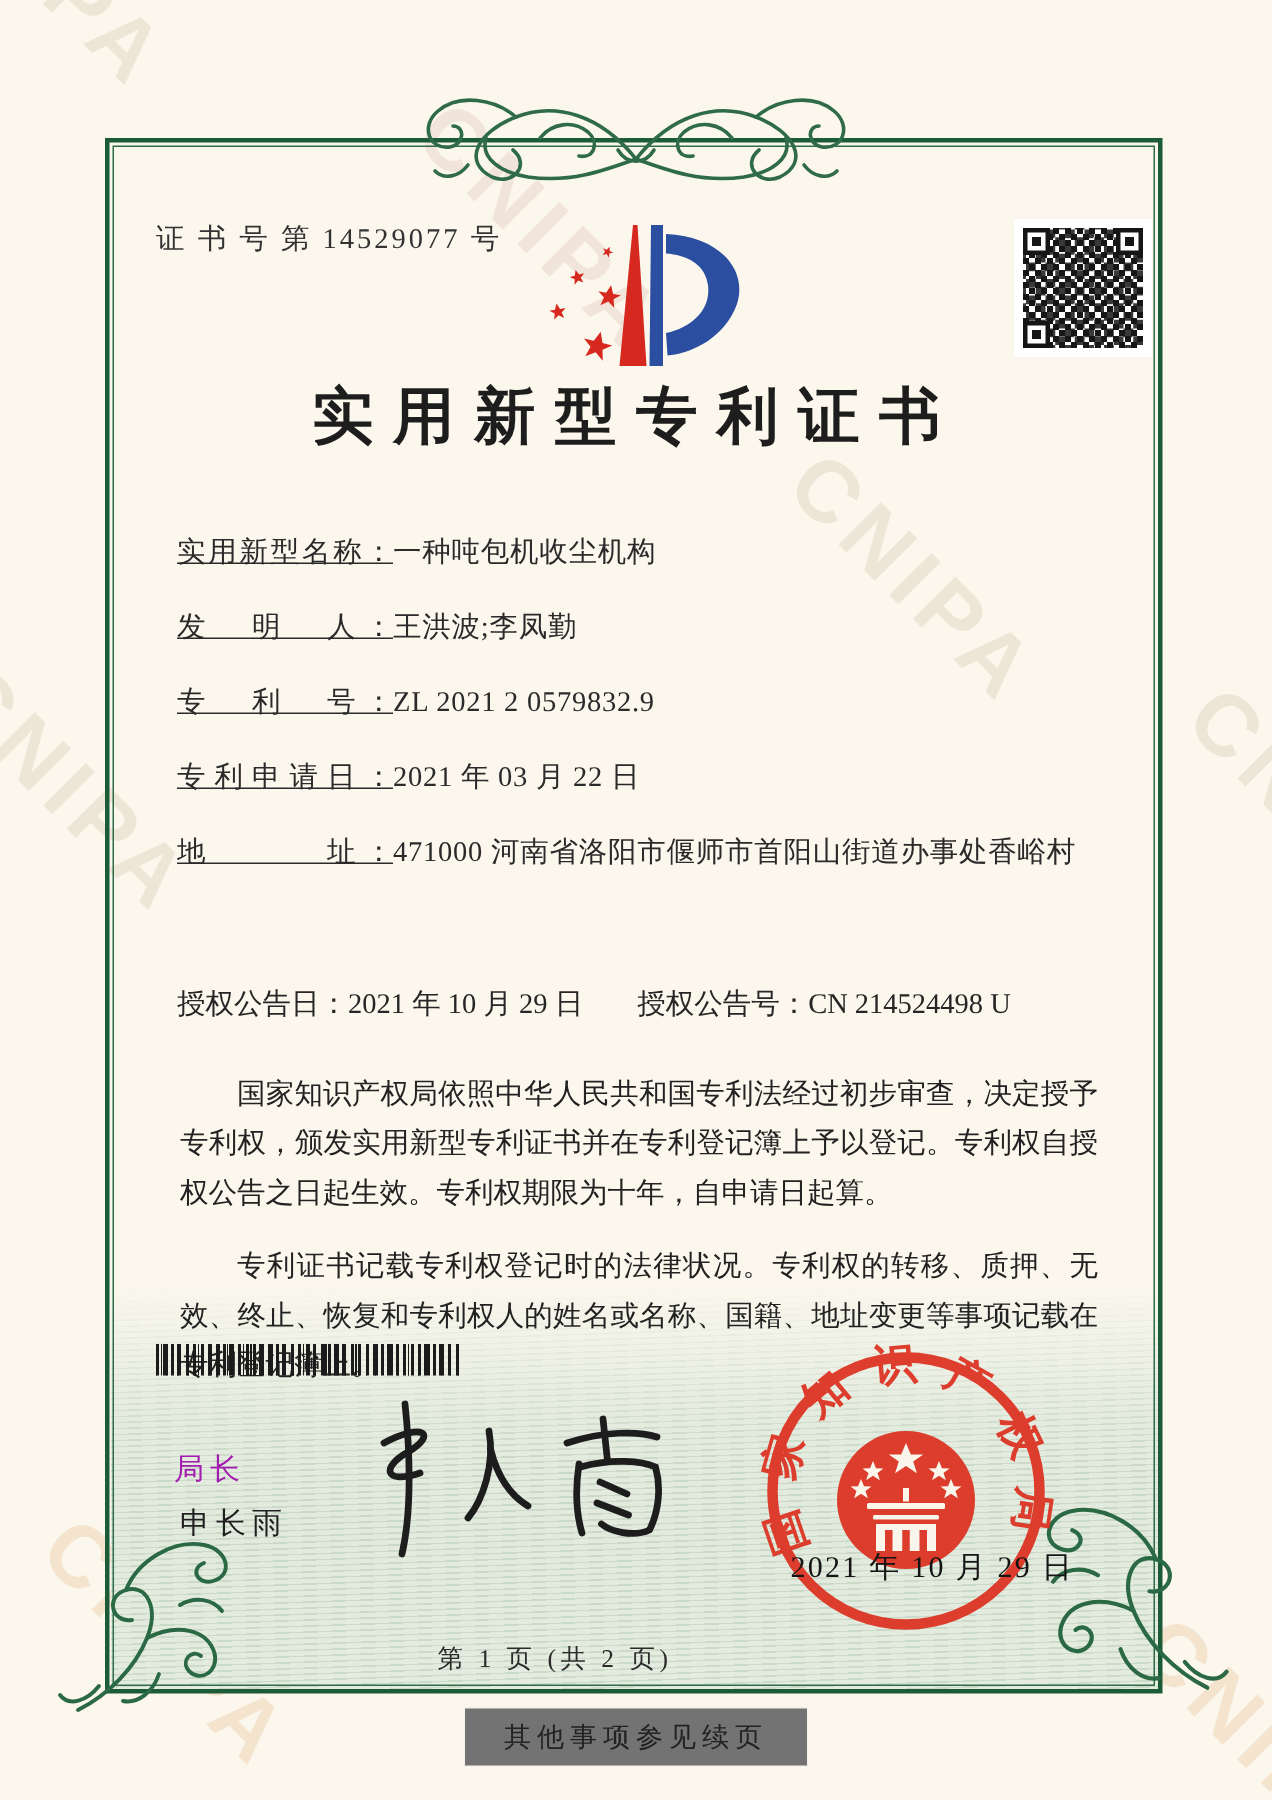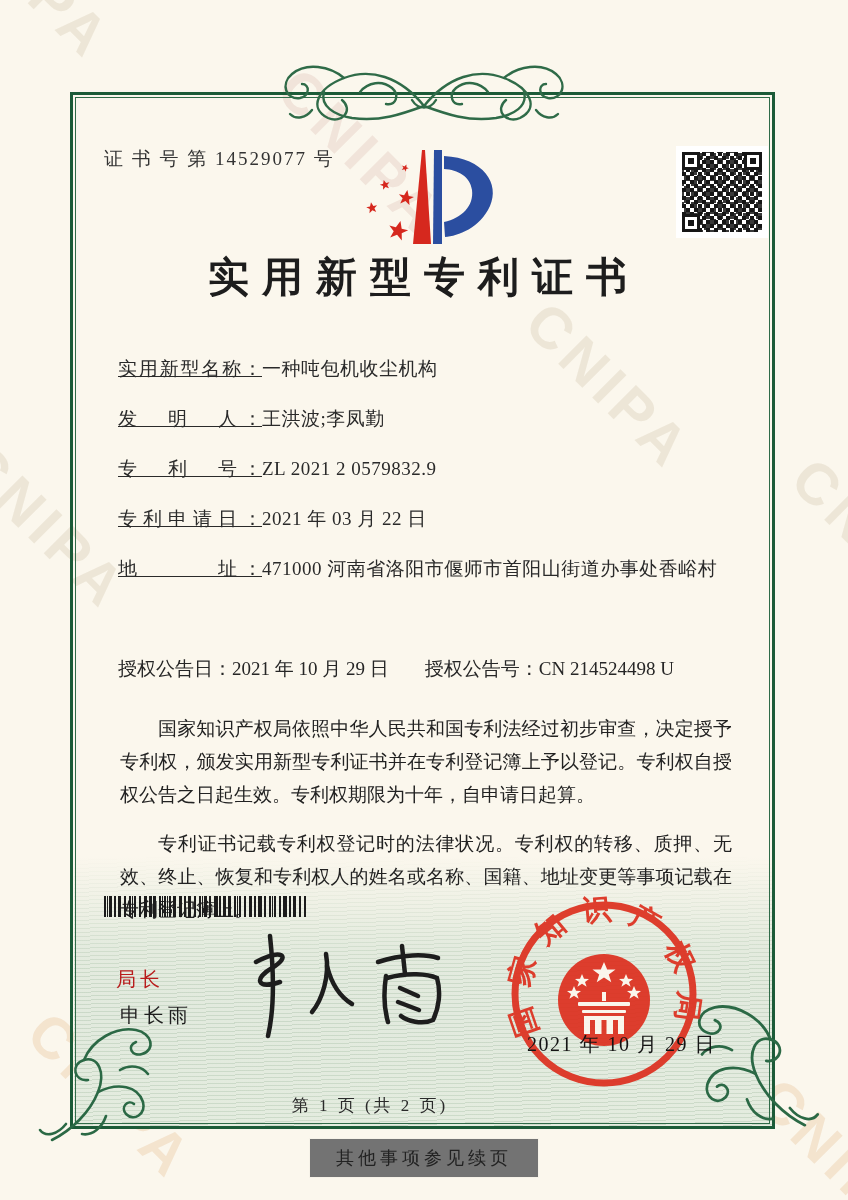--- a/index.html
+++ b/index.html
@@ -65,21 +65,21 @@
   .paras{position:absolute;left:104px;top:698px;width:644px;font-size:19px;line-height:33px;
          text-align:justify;color:#222;}
   .paras p{margin:16px;text-indent:2em;font-family:Liberation Mono, monospace;}
 
   
   .barcode{position:absolute;left:104px;top:896px;width:202px;height:21px;
       background-image:
         repeating-linear-gradient(90deg,#1b1b1b 0 2px,transparent 2px 5px),
         repeating-linear-gradient(90deg,#1b1b1b 0 1px,transparent 1px 7px),
         repeating-linear-gradient(90deg,transparent 0 3px,#1b1b1b 3px 4px,transparent 4px 11px);}
-  .director-title{position:absolute;left:116px;top:966px;font-size:20px;letter-spacing:4px;color:#b91c1c;}
+  .director-title{position:absolute;left:116px;top:966px;font-size:20px;letter-spacing:4px;color:#a21caf;}
   .director-name{position:absolute;left:120px;top:1002px;font-size:20px;letter-spacing:4px;color:#1f1f1f;}
   .signature{position:absolute;left:226px;top:928px;width:230px;height:116px;}
 
   .seal{position:absolute;left:494px;top:884px;width:220px;height:220px;opacity:.92;}
   .seal-date{position:absolute;left:527px;top:1031px;font-size:20px;letter-spacing:1.5px;color:#141414;white-space:nowrap;}
 
   .page-info{position:absolute;left:0;top:1094px;width:740px;text-align:center;
              font-size:17px;letter-spacing:3px;color:#2a2a2a;}
   .cont-box{position:absolute;left:50%;top:1139px;transform:translateX(-50%);
             background:#737373;padding:7px 26px;font-size:18px;letter-spacing:4px;color:#222;

